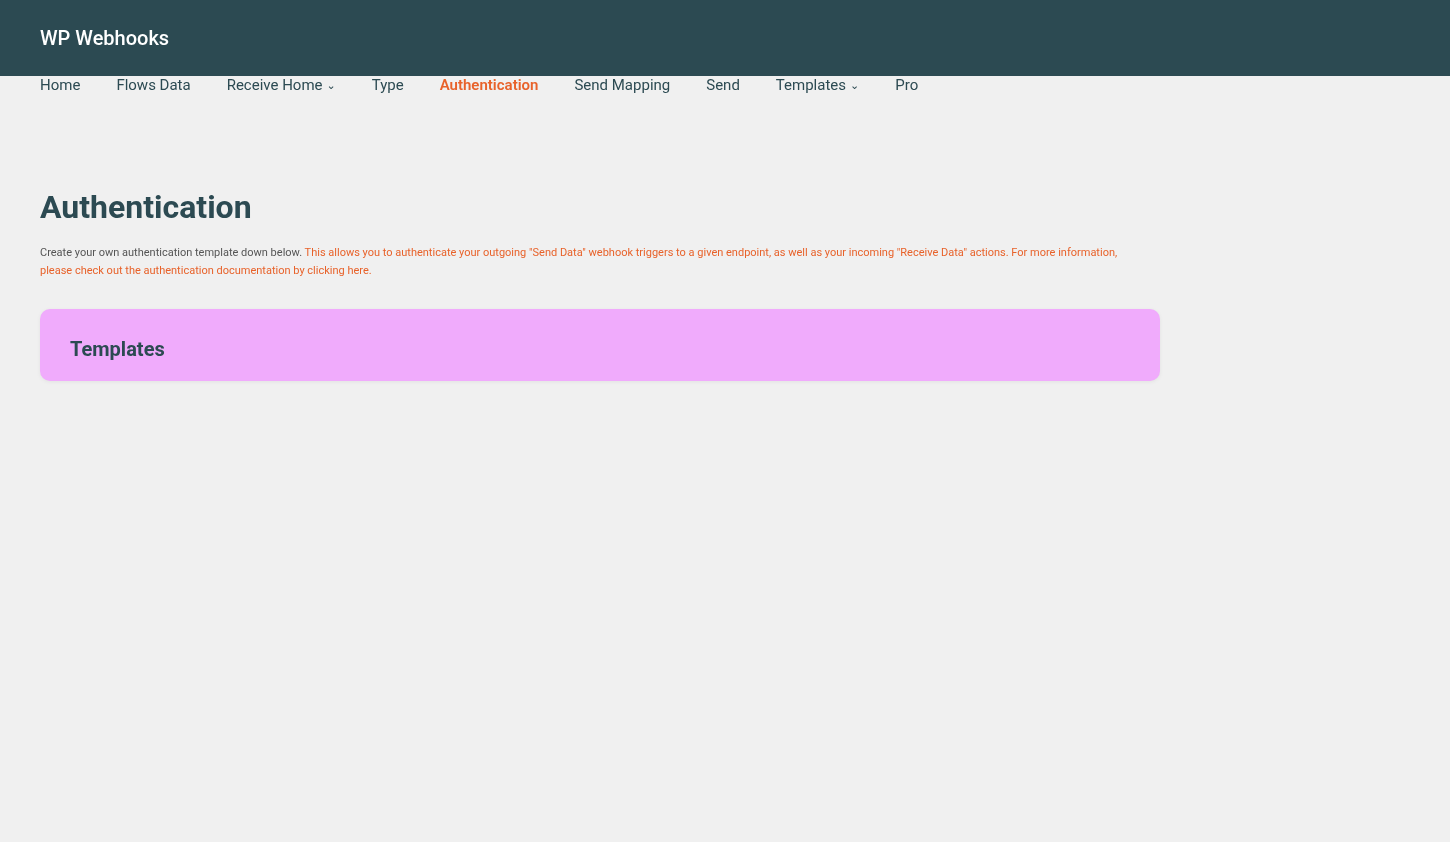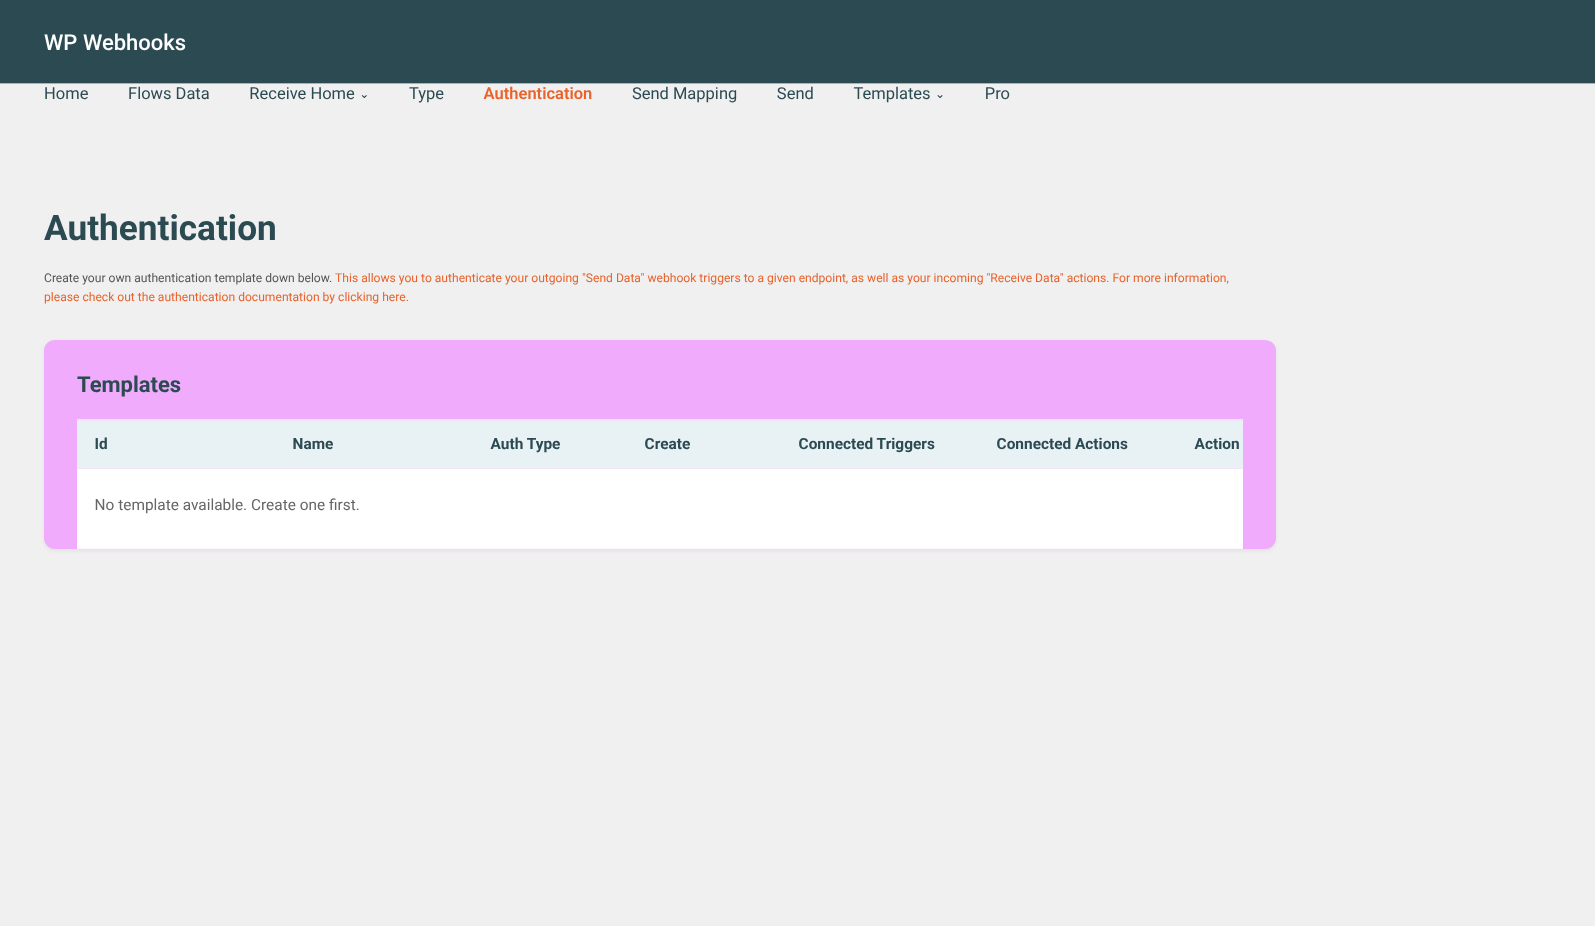--- a/index.html
+++ b/index.html
@@ -185,30 +185,14 @@
 
   <p class="page-description">
     <span>Create your own authentication template down below. </span><a href="#">This allows you to authenticate your outgoing "Send Data" webhook triggers to a given endpoint, as well as your incoming "Receive Data" actions. For more information, please check out the authentication documentation by clicking here.</a>
   </p>
 
   <div class="card">
     <div class="card-header">
       <span class="card-title">Templates</span>
     </div>
 
-    <div class="table-wrapper">
-
-      <div class="table-header">
-        <div class="table-header-cell">Id</div>
-        <div class="table-header-cell">Name</div>
-        <div class="table-header-cell">Auth Type</div>
-        <div class="table-header-cell">Create</div>
-        <div class="table-header-cell">Connected Triggers</div>
-        <div class="table-header-cell">Connected Actions</div>
-        <div class="table-header-cell">Action</div>
-      </div>
-
-      <div class="table-body">
-        <div class="empty-row">No template available. Create one first.</div>
-      </div>
-    </div>
   </div>
 </div>
 
 </body></html>

